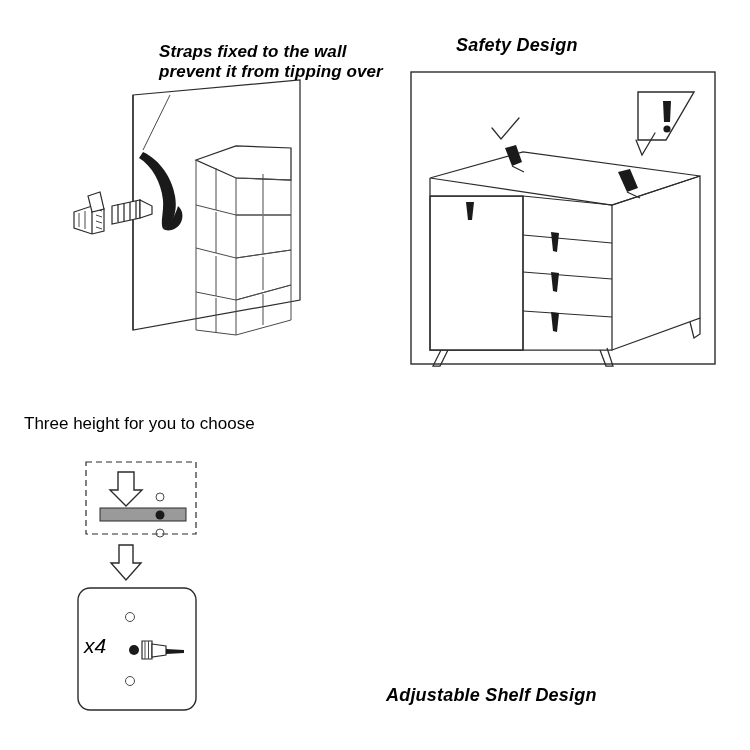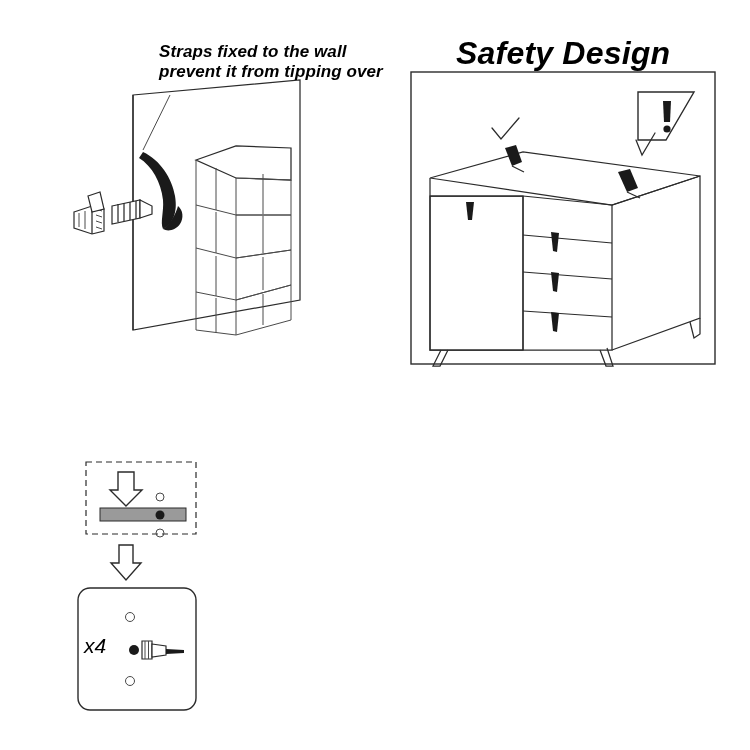--- a/index.html
+++ b/index.html
@@ -28,21 +28,21 @@
   }
   .italic-note {
     font-style: italic;
     font-weight: 700;
     font-size: 17px;
     letter-spacing: 0.1px;
   }
   .title-bold {
     font-weight: 700;
     font-style: italic;
-    font-size: 32px;
+    font-size: 18px;
     letter-spacing: 0.2px;
   }
   .plain-note {
     font-size: 17px;
     font-weight: 400;
   }
   .qty {
     font-size: 21px;
     font-weight: 400;
     font-style: italic;
@@ -170,21 +170,23 @@
 
     <g>
       <path class="ln" d="M492 128 L501 139 L519 118" stroke-width="2.4" stroke-linecap="round"></path>
     </g>
     <g>
       <path class="ln" d="M636 140 L642 155 L655 133" stroke-width="2.4" stroke-linecap="round"></path>
     </g>
   </svg>
 
   
-
+  <div class="txt plain-note" style="left:24px; top:414px;">Three height for you to choose</div>
+
+  <div class="txt title-bold" style="left:386px; top:685px;">Adjustable Shelf Design</div>
 
   <svg width="750" height="750" viewBox="0 0 750 750">
 
     <g>
       <rect class="dash" x="86" y="462" width="110" height="72"></rect>
       <rect class="hatch" x="100" y="508" width="86" height="13"></rect>
       <circle class="ln-thin" cx="160" cy="497" r="4" fill="#ffffff"></circle>
       <circle class="ln-thin" cx="160" cy="533" r="4" fill="#ffffff"></circle>
       <circle class="fillblk" cx="160" cy="515" r="4.5"></circle>
 

